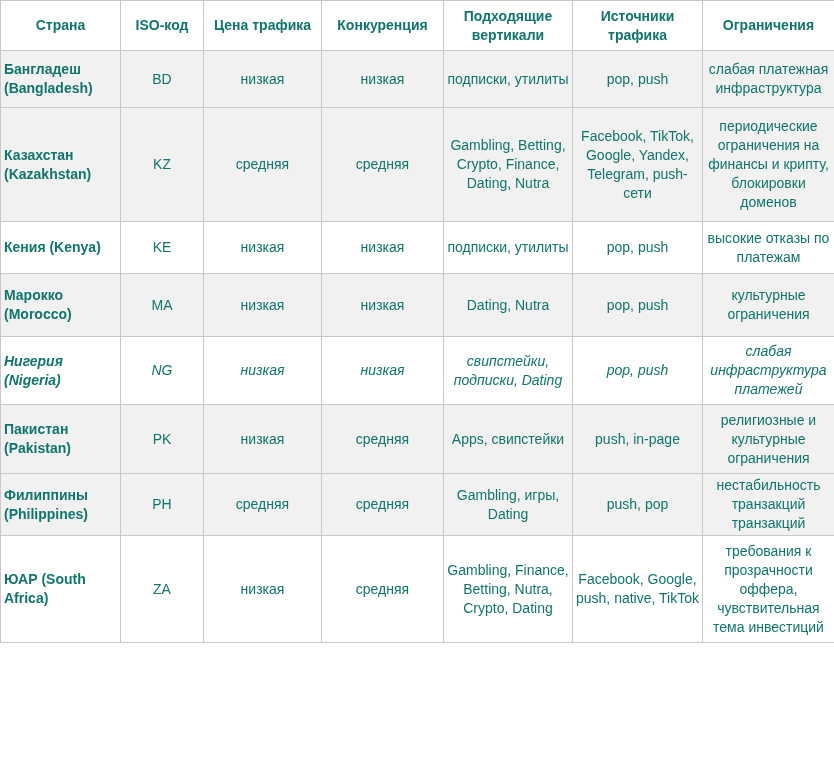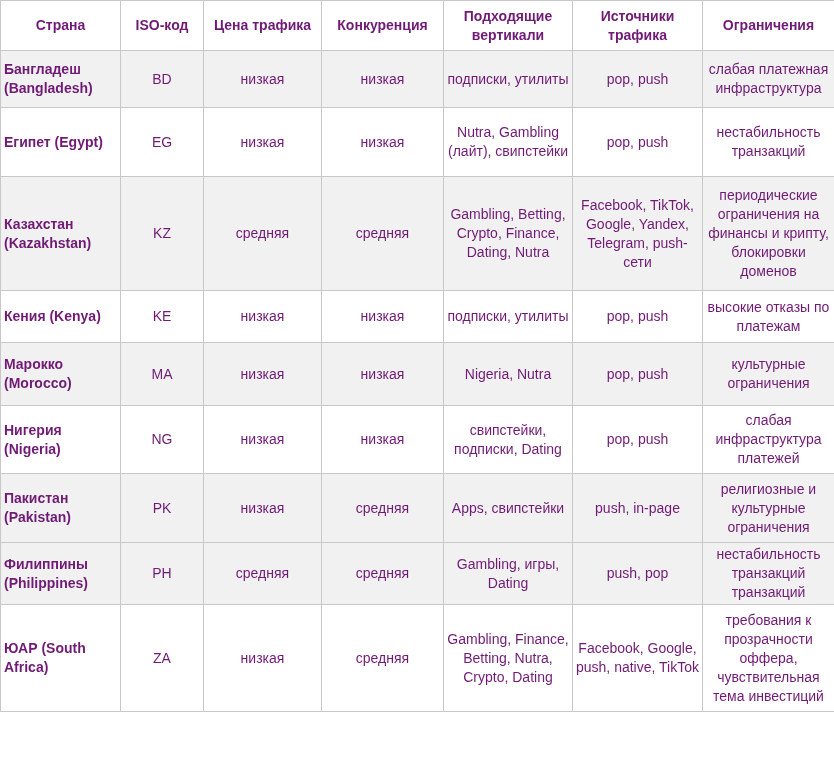--- a/index.html
+++ b/index.html
@@ -3,21 +3,21 @@
 <meta charset="utf-8">
 <style>
   html, body { margin: 0; padding: 0; background: #ffffff; }
   body { width: 834px; height: 771px; overflow: hidden; }
   table {
     border-collapse: collapse;
     table-layout: fixed;
     width: 834px;
     font-family: "Liberation Sans", sans-serif;
     font-size: 14px;
-    color: #701a75;
+    color: #0f766e;
   }
   col.c0 { width: 120px; }
   col.c1 { width: 83px; }
   col.c2 { width: 118px; }
   col.c3 { width: 122px; }
   col.c4 { width: 129px; }
   col.c5 { width: 130px; }
   col.c6 { width: 132px; }
   th, td {
     border: 1px solid #c8c8c8;
@@ -59,29 +59,20 @@
   <tbody id="rows">
       <tr class="alt" style="height: 57px;">
     <td class="country">Бангладеш (Bangladesh)</td>
     <td>BD</td>
     <td>низкая</td>
     <td>низкая</td>
     <td>подписки, утилиты</td>
     <td>pop, push</td>
     <td>слабая платежная инфраструктура</td>
   </tr>
-      <tr class="plain" style="height: 69px;">
-    <td class="country">Египет (Egypt)</td>
-    <td>EG</td>
-    <td>низкая</td>
-    <td>низкая</td>
-    <td>Nutra, Gambling (лайт), свипстейки</td>
-    <td>pop, push</td>
-    <td>нестабильность транзакций</td>
-  </tr>
       <tr class="alt" style="height: 114px;">
     <td class="country">Казахстан (Kazakhstan)</td>
     <td>KZ</td>
     <td>средняя</td>
     <td>средняя</td>
     <td>Gambling, Betting, Crypto, Finance, Dating, Nutra</td>
     <td>Facebook, TikTok, Google, Yandex, Telegram, push-сети</td>
     <td>периодические ограничения на финансы и крипту, блокировки доменов</td>
   </tr>
       <tr class="plain" style="height: 52px;">
@@ -91,25 +82,25 @@
     <td>низкая</td>
     <td>подписки, утилиты</td>
     <td>pop, push</td>
     <td>высокие отказы по платежам</td>
   </tr>
       <tr class="alt" style="height: 63px;">
     <td class="country">Марокко (Morocco)</td>
     <td>MA</td>
     <td>низкая</td>
     <td>низкая</td>
-    <td>Nigeria, Nutra</td>
+    <td>Dating, Nutra</td>
     <td>pop, push</td>
     <td>культурные ограничения</td>
   </tr>
-      <tr class="plain" style="height: 68px;">
+      <tr class="plain" style="height: 68px; font-style: italic;">
     <td class="country">Нигерия (Nigeria)</td>
     <td>NG</td>
     <td>низкая</td>
     <td>низкая</td>
     <td>свипстейки, подписки, Dating</td>
     <td>pop, push</td>
     <td>слабая инфраструктура платежей</td>
   </tr>
       <tr class="alt" style="height: 69px;">
     <td class="country">Пакистан (Pakistan)</td>

